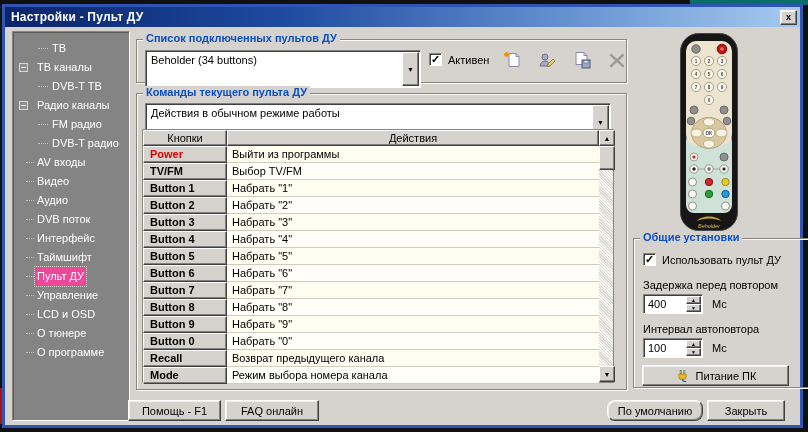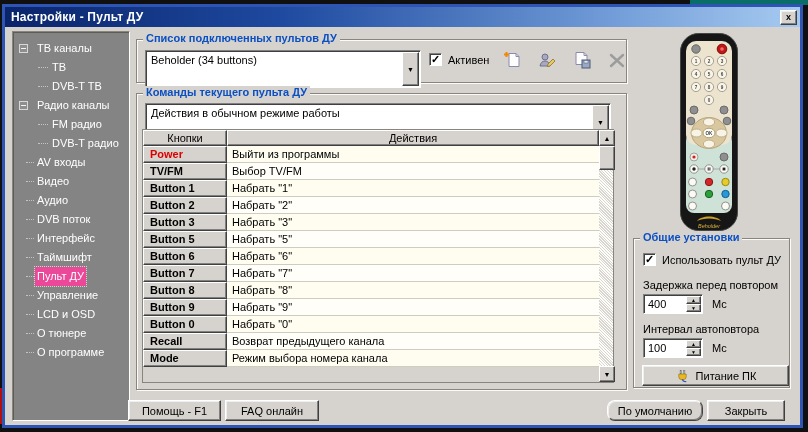--- a/index.html
+++ b/index.html
@@ -130,22 +130,22 @@
   <div class="titlebar">
     <span class="title-text">Настройки - Пульт ДУ</span>
   </div>
   <div class="btn-close">
     <span>x</span>
   </div>
 
   <div class="client">
 
     <div class="tree">
+        <div class="tree-row lvl1"><span class="tree-label">ТВ</span></div>
         <div class="tree-row lvl0 has-box"><span class="tree-glyph"></span><span class="tree-label">ТВ каналы</span></div>
-        <div class="tree-row lvl1"><span class="tree-label">ТВ</span></div>
         <div class="tree-row lvl1"><span class="tree-label">DVB-T ТВ</span></div>
         <div class="tree-row lvl0 has-box"><span class="tree-glyph"></span><span class="tree-label">Радио каналы</span></div>
         <div class="tree-row lvl1"><span class="tree-label">FM радио</span></div>
         <div class="tree-row lvl1"><span class="tree-label">DVB-T радио</span></div>
         <div class="tree-row lvl0"><span class="tree-label">AV входы</span></div>
         <div class="tree-row lvl0"><span class="tree-label">Видео</span></div>
         <div class="tree-row lvl0"><span class="tree-label">Аудио</span></div>
         <div class="tree-row lvl0"><span class="tree-label">DVB поток</span></div>
         <div class="tree-row lvl0"><span class="tree-label">Интерфейс</span></div>
         <div class="tree-row lvl0"><span class="tree-label">Таймшифт</span></div>
@@ -223,20 +223,24 @@
                 <div class="cell-btn">Button 1</div>
                 <div class="cell-act">Набрать "1"</div>
               </div>
               <div class="trow">
                 <div class="cell-btn">Button 2</div>
                 <div class="cell-act">Набрать "2"</div>
               </div>
               <div class="trow">
                 <div class="cell-btn">Button 3</div>
                 <div class="cell-act">Набрать "3"</div>
+              </div>
+              <div class="trow">
+                <div class="cell-btn">Button 4</div>
+                <div class="cell-act">Набрать "4"</div>
               </div>
               <div class="trow">
                 <div class="cell-btn">Button 5</div>
                 <div class="cell-act">Набрать "5"</div>
               </div>
               <div class="trow">
                 <div class="cell-btn">Button 6</div>
                 <div class="cell-act">Набрать "6"</div>
               </div>
               <div class="trow">
@@ -333,21 +337,21 @@
         <circle cx="12.5" cy="161" r="4" fill="#fbfaf4" stroke="#909090"></circle>
         <circle cx="29" cy="161" r="3.7" fill="#2e9e38" stroke="#176422"></circle>
         <circle cx="45.5" cy="161" r="3.7" fill="#2898d8" stroke="#145e8c"></circle>
         <circle cx="12.5" cy="173" r="4" fill="#fbfaf4" stroke="#909090"></circle>
         <circle cx="45.5" cy="173" r="4" fill="#fbfaf4" stroke="#909090"></circle>
         <path d="M17 188 C 21 182 37 182 41 188 C 35 184.5 23 184.5 17 188 Z" fill="#c9a227"></path>
         <text x="29" y="194.5" text-anchor="middle" font-size="5.5" font-style="italic" fill="#d9b33c">Beholder</text>
       </svg>
     </div>
 
-    <div class="groupbox" style="left:628px; top:211px; width:157px; height:150px;">
+    <div class="groupbox" style="left:628px; top:211px; width:176px; height:150px;">
       <span class="gb-label">Общие установки</span>
       <div class="cbrow" style="left:9px; top:14px;">
         <span class="checkbox checked"></span>
         <span class="cb-label">Использовать пульт ДУ</span>
       </div>
       <span class="glabel" style="left:9px; top:40px;">Задержка перед повтором</span>
       <div class="spin" style="left:9px; top:55px;">
         <span class="sval">400</span>
         <span class="sbtns">
             <span class="sb up"></span>

